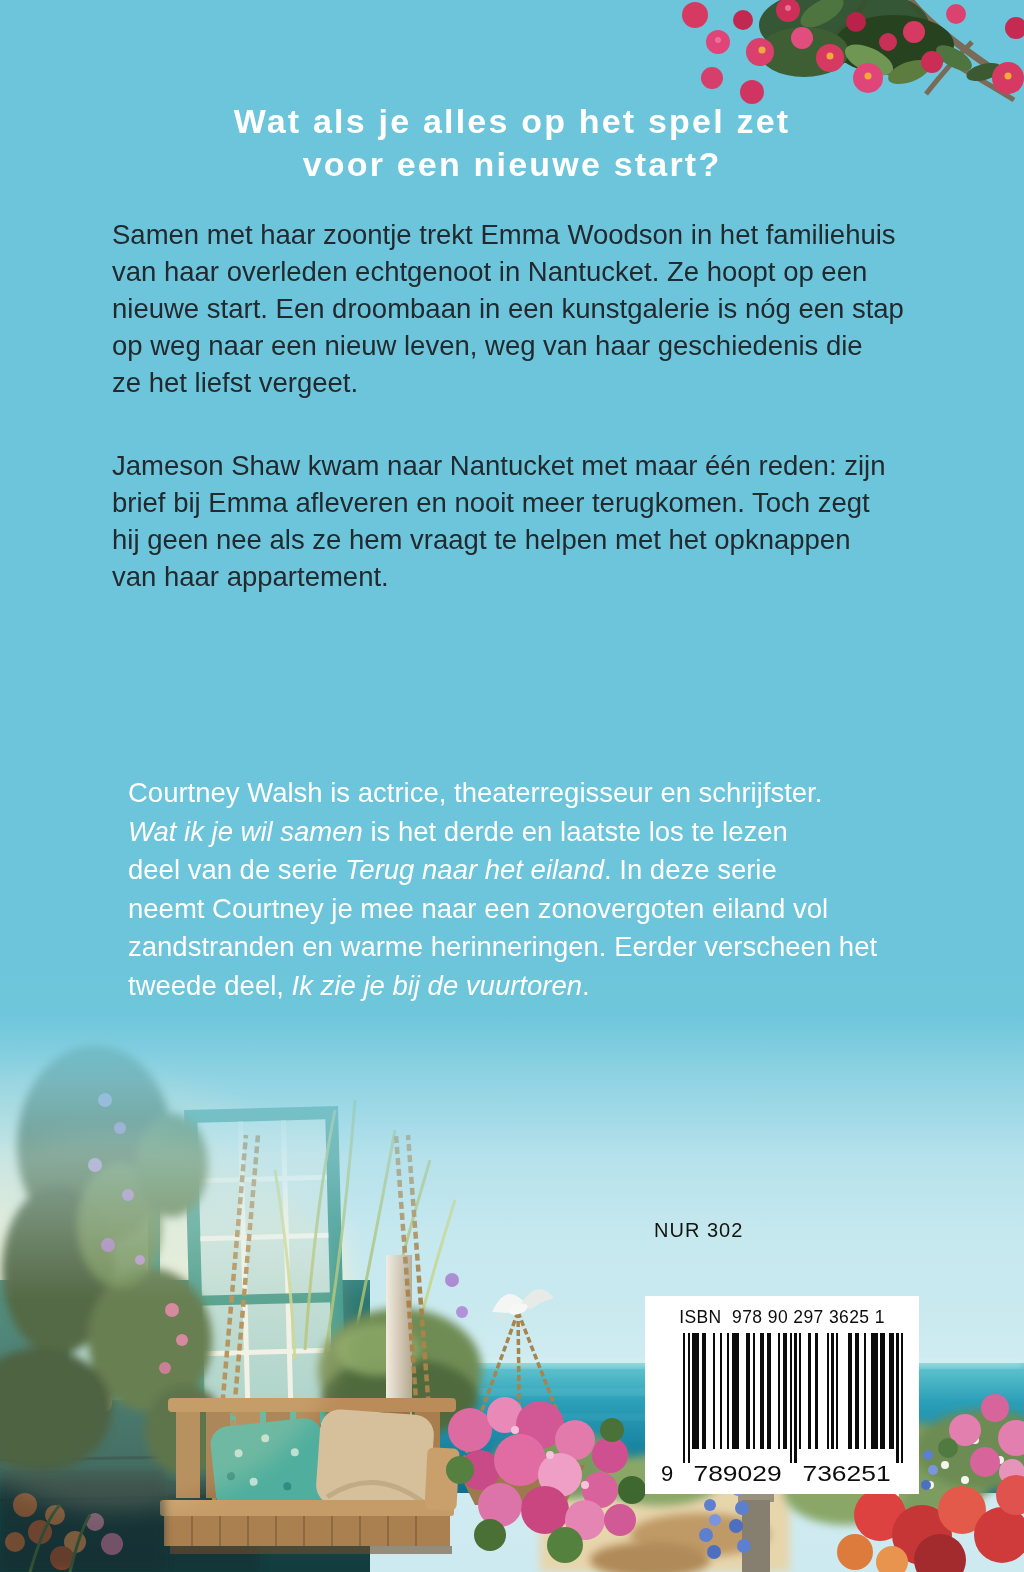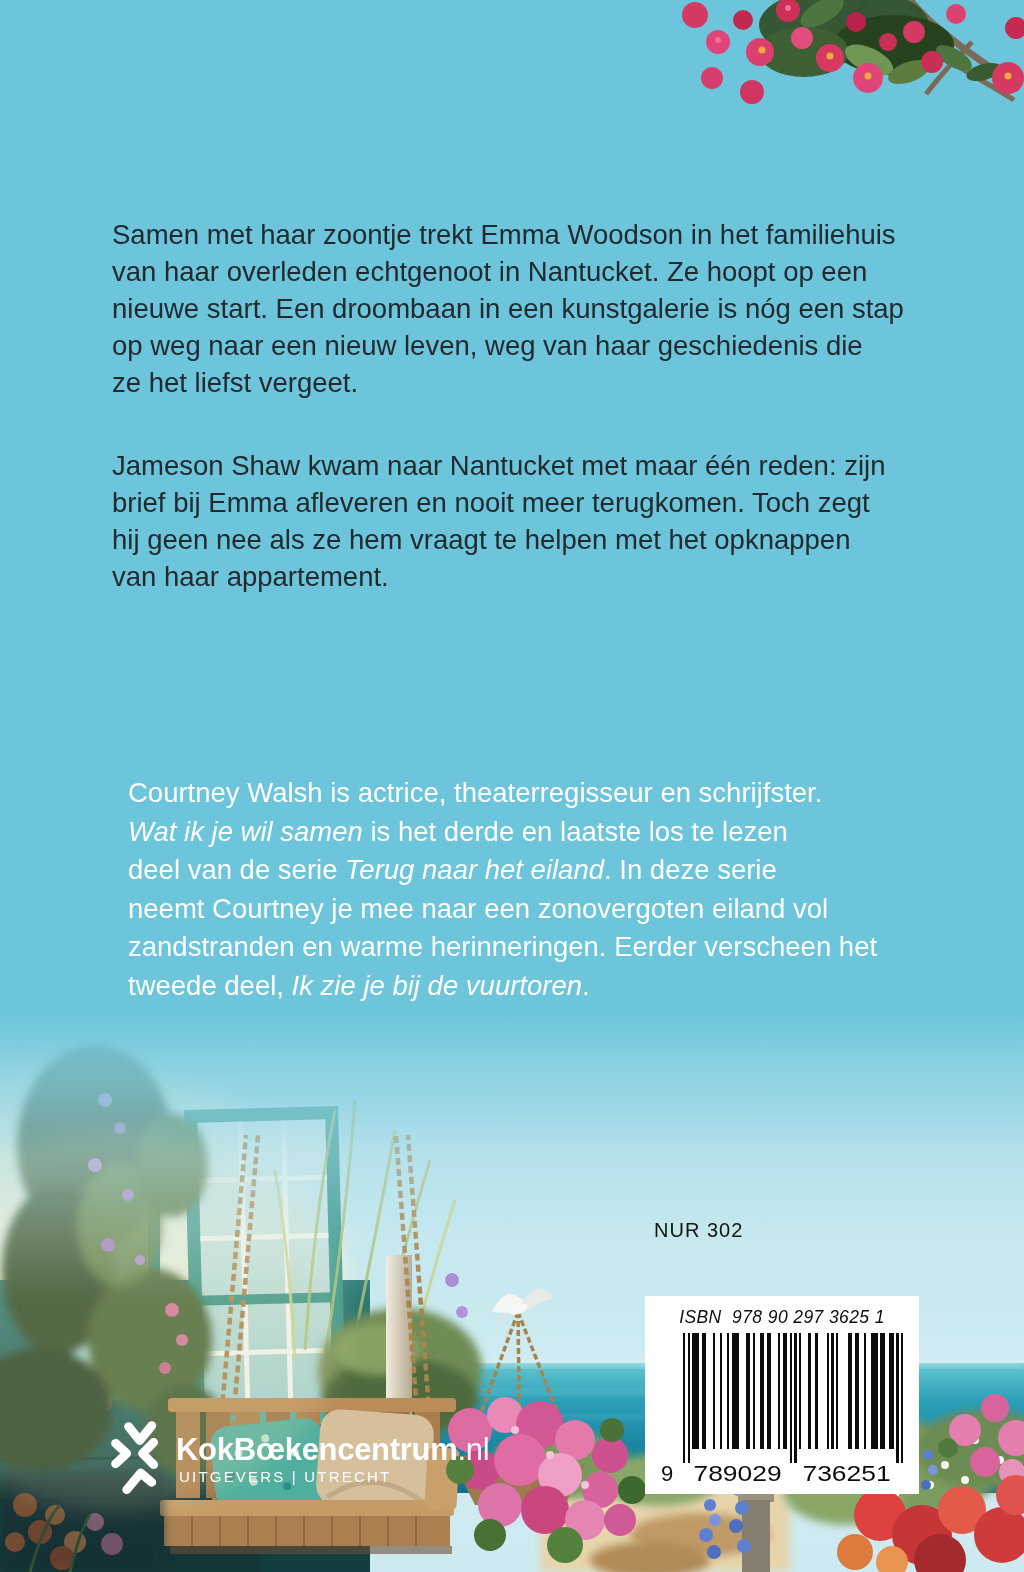--- a/index.html
+++ b/index.html
@@ -32,21 +32,21 @@
   .photo{position:absolute;left:0;top:960px;width:1024px;height:612px;}
   .scene{position:absolute;left:0;top:0;width:1024px;height:612px;display:block;}
   .haze{
     position:absolute;left:0;top:0;width:100%;height:340px;pointer-events:none;
     background:linear-gradient(180deg,var(--bg) 0%,rgba(108,197,218,.96) 16%,
       rgba(136,208,225,.78) 36%,rgba(176,223,234,.5) 58%,
       rgba(210,236,243,.22) 80%,rgba(218,240,245,0) 100%);
   }
   .nur{position:absolute;left:654px;top:1219px;font-size:20px;color:var(--nur);letter-spacing:1px;}
   .barcode-box{position:absolute;left:645px;top:1296px;width:274px;height:198px;background:var(--bc-bg);}
-  .isbn-line{margin:11px 0 0;text-align:center;font-size:17.5px;color:#0d0d0d;white-space:pre;letter-spacing:.4px;font-style:italic;}
+  .isbn-line{margin:11px 0 0;text-align:center;font-size:17.5px;color:#0d0d0d;white-space:pre;letter-spacing:.4px;}
   #barcode{display:block;margin:3px auto 0;}
   .publisher{position:absolute;left:110px;top:1419px;width:420px;height:86px;color:var(--logo);}
   .logo-icon{position:absolute;left:0;top:1px;}
   .wordmark{position:absolute;left:66px;top:13px;font-size:31px;font-weight:700;white-space:nowrap;letter-spacing:-.3px;}
   .wm-suffix{font-weight:400;opacity:.96;}
   .pub-subtitle{position:absolute;left:69px;top:49px;font-size:15px;letter-spacing:2.2px;font-weight:500;}
   .top-roses{position:absolute;right:0;top:0;}
 </style>
 </head>
 <body>
@@ -370,20 +370,22 @@
       <circle cx="362" cy="28" r="11" fill="#c42a52"></circle>
       <circle cx="108" cy="50" r="3.5" fill="#f0a93c"></circle>
         <circle cx="176" cy="56" r="3.5" fill="#f0a93c"></circle>
       <circle cx="214" cy="76" r="3.5" fill="#f0a93c"></circle>
         <circle cx="354" cy="76" r="3.5" fill="#f0a93c"></circle>
       <circle cx="64" cy="40" r="3" fill="#ef6f97"></circle>
         <circle cx="134" cy="8" r="3" fill="#ef6f97"></circle>
     </g>
   </svg>
 
+  <h1 class="heading">Wat als je alles op het spel zet
+voor een nieuwe start?</h1>
   <p class="body-par p1">Samen met haar zoontje trekt Emma Woodson in het familiehuis
 van haar overleden echtgenoot in Nantucket. Ze hoopt op een
 nieuwe start. Een droombaan in een kunstgalerie is nóg een stap
 op weg naar een nieuw leven, weg van haar geschiedenis die
 ze het liefst vergeet.</p>
   <p class="body-par p2">Jameson Shaw kwam naar Nantucket met maar één reden: zijn
 brief bij Emma afleveren en nooit meer terugkomen. Toch zegt
 hij geen nee als ze hem vraagt te helpen met het opknappen
 van haar appartement.</p>
   <p class="bio" id="bio"><span>Courtney Walsh is actrice, theaterregisseur en schrijfster.
@@ -443,26 +445,14 @@
           <rect x="234.80" y="2" width="2.32" height="116" fill="#0b0b0b"></rect>
           <rect x="239.44" y="2" width="2.32" height="130" fill="#0b0b0b"></rect>
           <rect x="244.08" y="2" width="2.32" height="130" fill="#0b0b0b"></rect>
         </g>
         <text x="4" y="150" font-size="22" font-family="&quot;Liberation Sans&quot;, sans-serif" fill="#0d0d0d">9</text>
         <text x="36.44" y="150" font-size="22" font-family="&quot;Liberation Sans&quot;, sans-serif" fill="#0d0d0d" textLength="88.2" lengthAdjust="spacingAndGlyphs">789029</text>
         <text x="145.48" y="150" font-size="22" font-family="&quot;Liberation Sans&quot;, sans-serif" fill="#0d0d0d" textLength="88.2" lengthAdjust="spacingAndGlyphs">736251</text>
       </svg>
   </div>
 
-  <div class="publisher">
-    <svg class="logo-icon" width="52" height="80" viewBox="0 0 56 82">
-      <g stroke="#ffffff" stroke-width="9.5" fill="none" stroke-linecap="round" stroke-linejoin="round">
-        <polyline points="20,5 32,20 45,4"></polyline>
-        <polyline points="6,23 18,34 6,45"></polyline>
-        <polyline points="47,22 35,34 47,46"></polyline>
-        <polyline points="18,73 33,55 45,65"></polyline>
-      </g>
-    </svg>
-    <div class="wordmark"><span class="wm-main">KokBœkencentrum</span><span class="wm-suffix">.nl</span></div>
-    <div class="pub-subtitle">UITGEVERS | UTRECHT</div>
-  </div>
 
 </div>
 
 </body></html>

